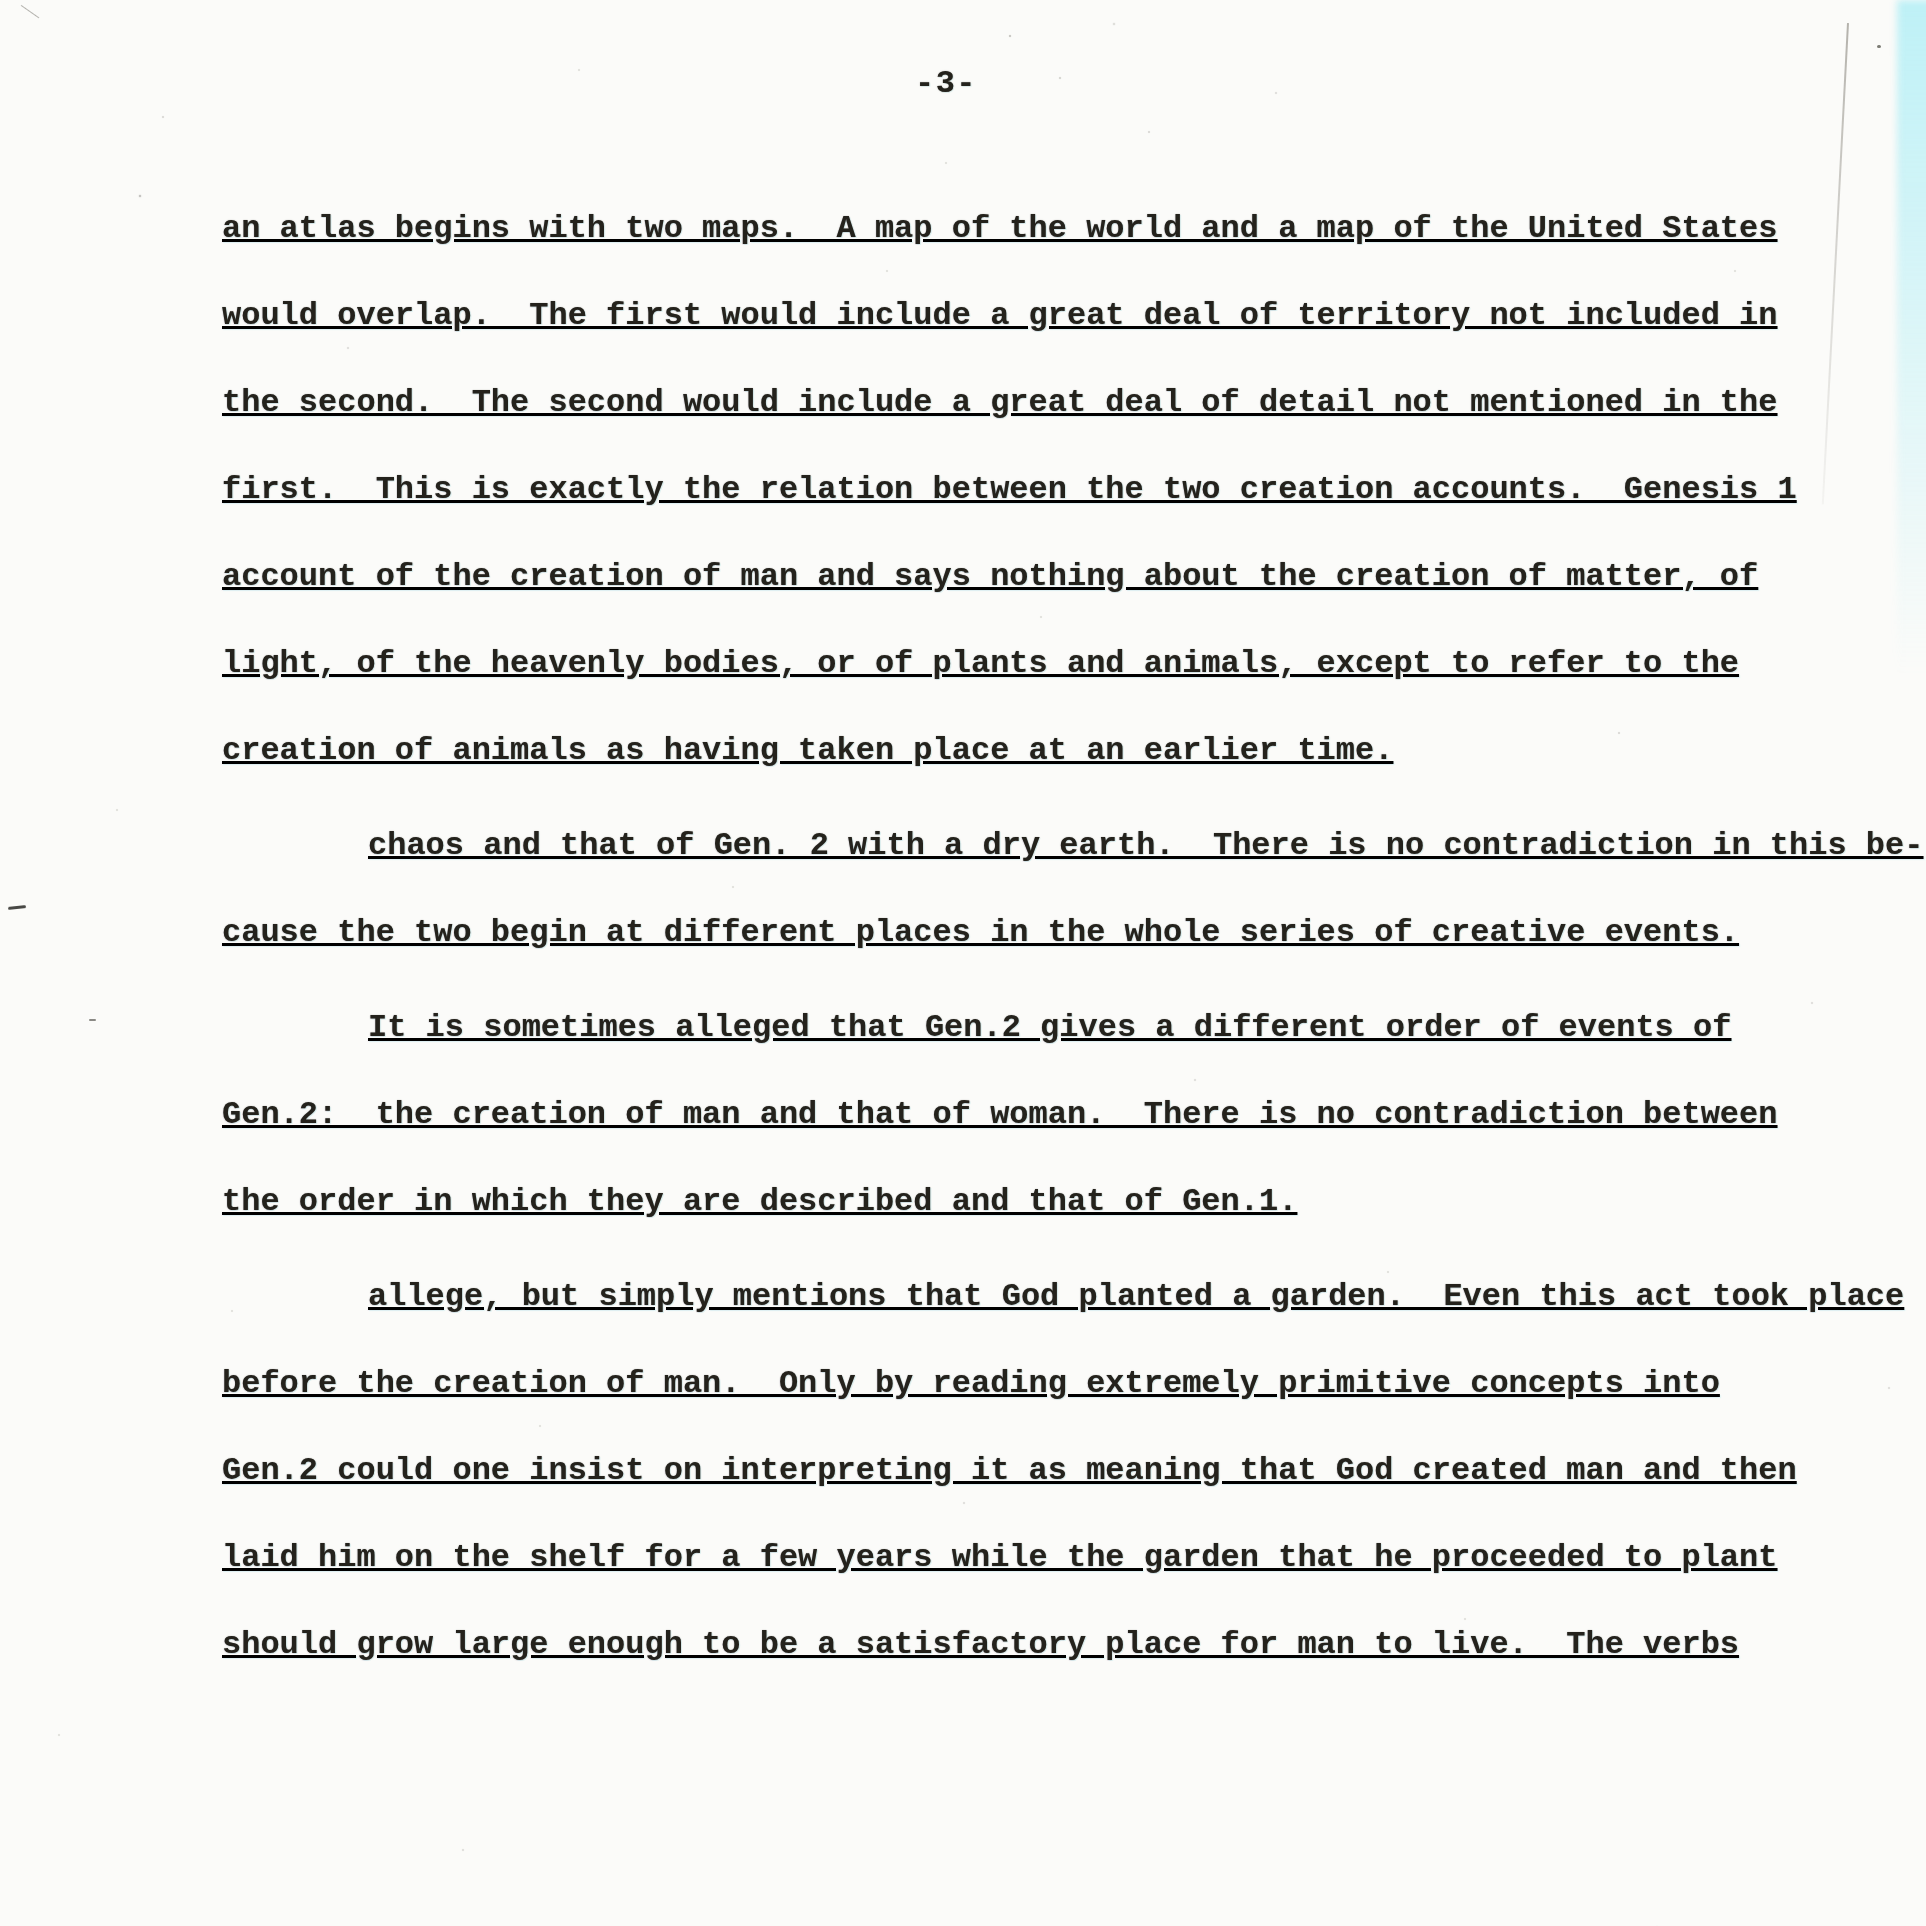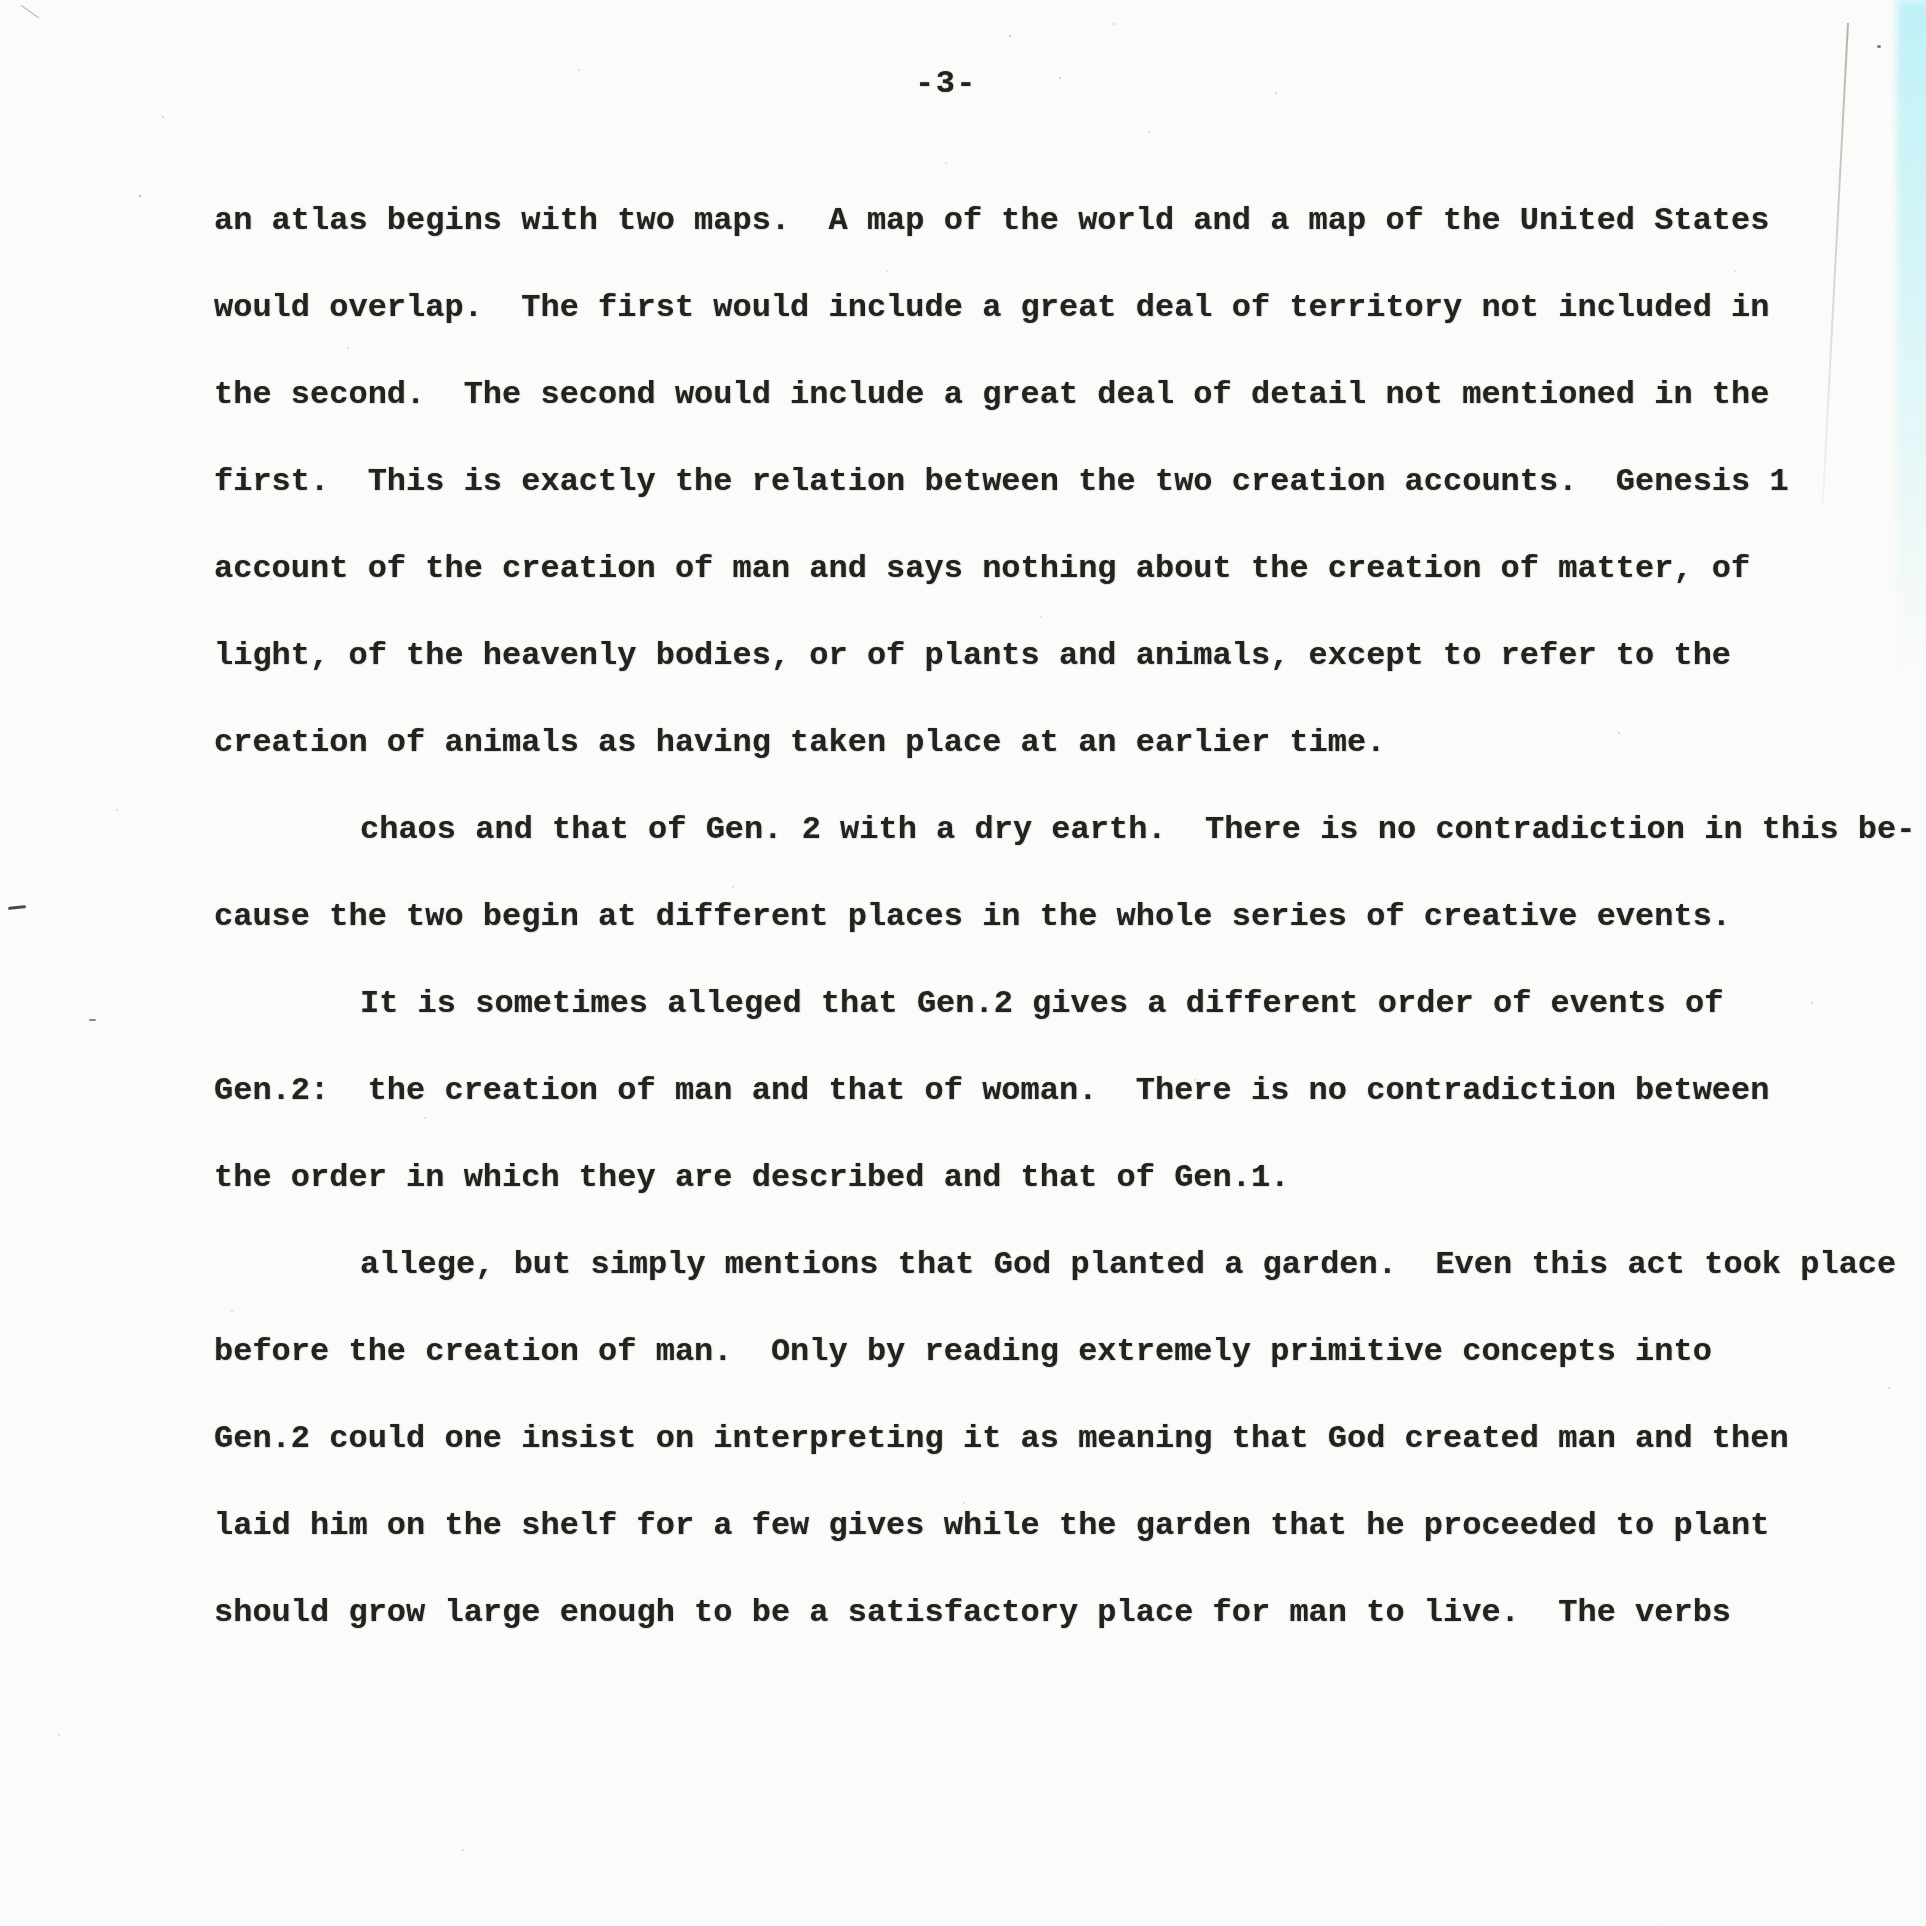--- a/index.html
+++ b/index.html
@@ -22,21 +22,21 @@
     font:700 32px/87px "Liberation Mono","DejaVu Sans Mono",monospace;
     color:var(--ink);
     letter-spacing:1.5px;
     text-shadow:0 0 1.2px rgba(35,34,28,.5), 1.2px 1.2px 0 rgba(25,200,220,.08);
   }
   .text-block{
     position:absolute;
     left:214px;top:177px;
     width:1703px;
   }
-  .para{margin:0;padding:0;}
+  .para{margin:8px;padding:0;text-decoration:underline;}
   .line{
     font:700 32px/87px "Liberation Mono","DejaVu Sans Mono",monospace;
     color:var(--ink);
     white-space:pre;
     text-shadow:
       0 0 1.2px rgba(35,34,28,.42),
       1.2px 1.2px 0 rgba(25,200,220,.10),
       -0.8px 0.8px 0 rgba(110,70,180,.05);
   }
   .para.indent .line:first-child{text-indent:146px;}
@@ -116,21 +116,21 @@
     </div>
     <div class="para indent">
       <div class="line">It is sometimes alleged that Gen.2 gives a different order of events of</div>
       <div class="line">Gen.2:  the creation of man and that of woman.  There is no contradiction between</div>
       <div class="line">the order in which they are described and that of Gen.1.</div>
     </div>
     <div class="para indent">
       <div class="line">allege, but simply mentions that God planted a garden.  Even this act took place</div>
       <div class="line">before the creation of man.  Only by reading extremely primitive concepts into</div>
       <div class="line">Gen.2 could one insist on interpreting it as meaning that God created man and then</div>
-      <div class="line">laid him on the shelf for a few gives while the garden that he proceeded to plant</div>
+      <div class="line">laid him on the shelf for a few years while the garden that he proceeded to plant</div>
       <div class="line">should grow large enough to be a satisfactory place for man to live.  The verbs</div>
     </div>
   </div>
 
 <div class="crease-topright"></div>
 <div class="streak-cyan"></div>
 <div class="scratch-topleft"></div>
 <div class="dot-topright"></div>
 <div class="dash-left-1"></div>
 <div class="dash-left-2"></div>

